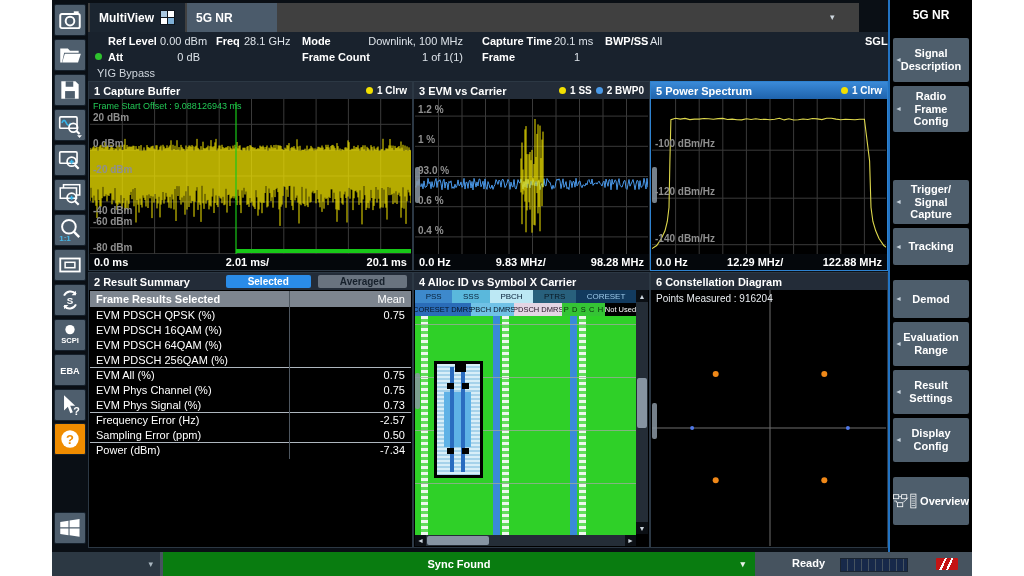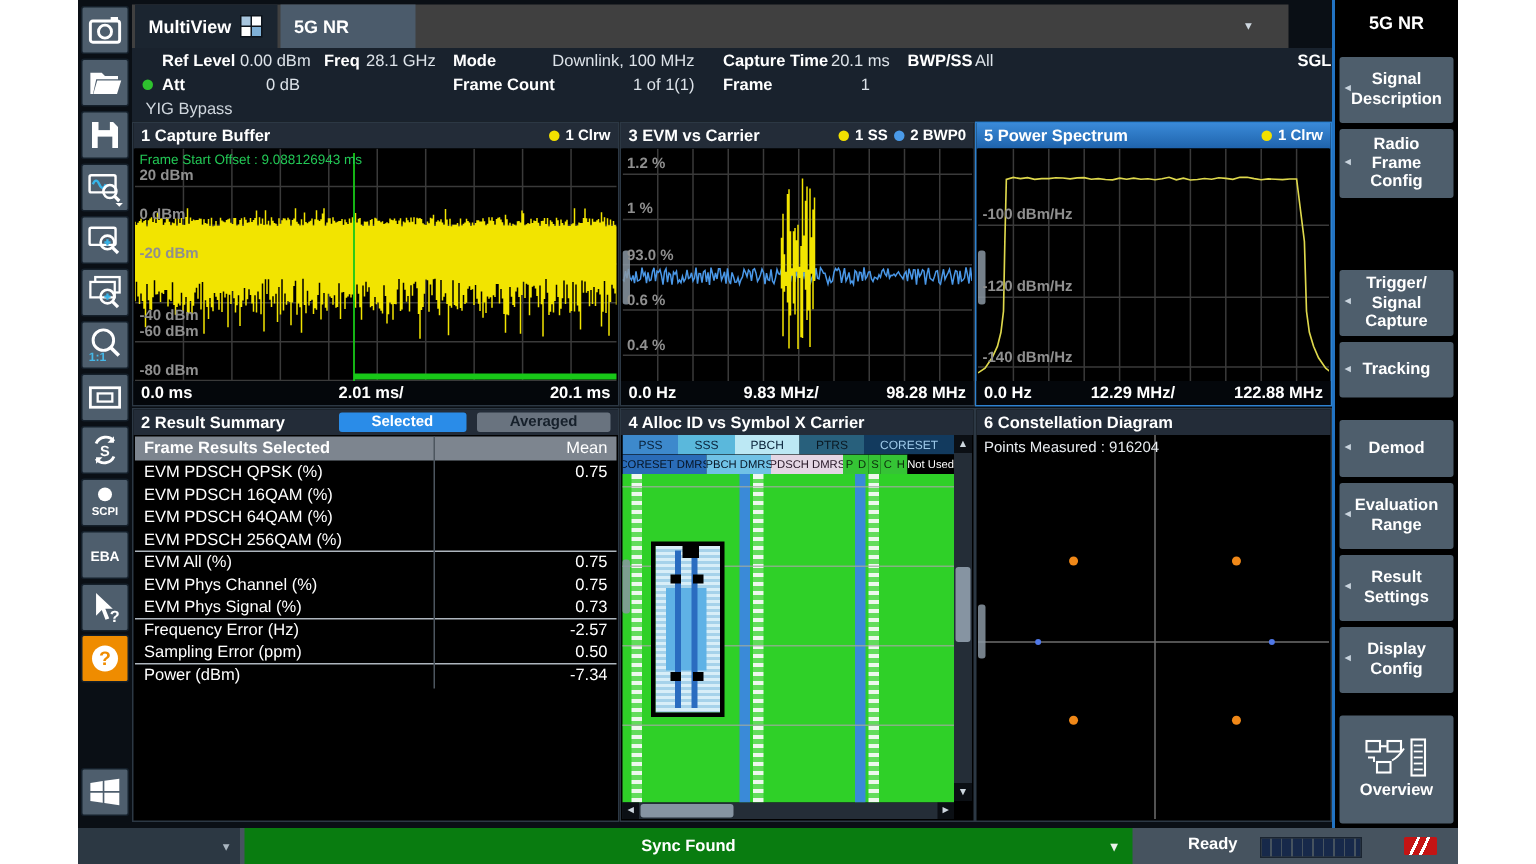--- a/index.html
+++ b/index.html
@@ -73,21 +73,21 @@
   .hsb .lt{left:0;top:0;bottom:0;width:11px}
   .hsb .rt{right:0;top:0;bottom:0;width:11px}
   .hsb .hdl{position:absolute;left:12px;top:1px;height:9px;width:62px;background:#8694a2;border-radius:2px}
   
   .side{position:absolute;left:836px;top:0;width:84px;height:552px;background:#000;border-left:2px solid #2273c2;box-sizing:border-box}
   .side-title{position:absolute;left:0;top:0;right:0;height:30px;color:#fff;font-size:12px;font-weight:bold;display:flex;align-items:center;justify-content:center}
   .skey{position:absolute;left:3px;width:76px;background:#4e5e6c;border-radius:2px;color:#fff;font-weight:bold;font-size:11px;display:flex;align-items:center;justify-content:center;text-align:center;white-space:pre-line;line-height:1.15;box-sizing:border-box}
   .skarr{position:absolute;left:2px;top:50%;transform:translateY(-50%);color:#c9d4de;font-size:7px}
   .sk1{top:38px;height:44px}.sk2{top:86px;height:46px}.sk3{top:180px;height:44px}.sk4{top:228px;height:37px}
   .sk5{top:280px;height:38px}.sk6{top:322px;height:44px}.sk7{top:370px;height:44px}.sk8{top:418px;height:44px}
-  .skov{top:477px;height:72px;flex-direction:column;gap:3px}
+  .skov{top:477px;height:48px;flex-direction:row;gap:3px}
   
   .status{position:absolute;left:0;top:552px;width:920px;height:24px;background:#46535f}
   .st-drop{position:absolute;left:0;top:0;width:108px;height:24px;background:#2c3843}
   .st-drop .chev{position:absolute;right:7px;top:7px;color:#aab6c0;font-size:9px}
   .st-sync{position:absolute;left:111px;top:0;width:592px;height:24px;background:#097c10;color:#fff;font-weight:bold;font-size:11px;display:flex;align-items:center;justify-content:center}
   .st-sync .chev{position:absolute;right:10px;top:7px;color:#eaf2ea;font-size:9px}
   .st-ready{position:absolute;left:740px;top:5px;color:#fff;font-size:11px;font-weight:bold}
   .st-prog{position:absolute;left:788px;top:6px;width:66px;height:12px;border:1px solid #1a2430;background:repeating-linear-gradient(90deg,#17294a 0 6px,#46535f 6px 7px)}
   .st-logo{position:absolute;left:884px;top:6px;width:22px;height:12px;background:linear-gradient(115deg,#c41414 0 32%,#fff 32% 40%,#c41414 40% 56%,#fff 56% 64%,#c41414 64%);border-radius:1px}
 </style>

